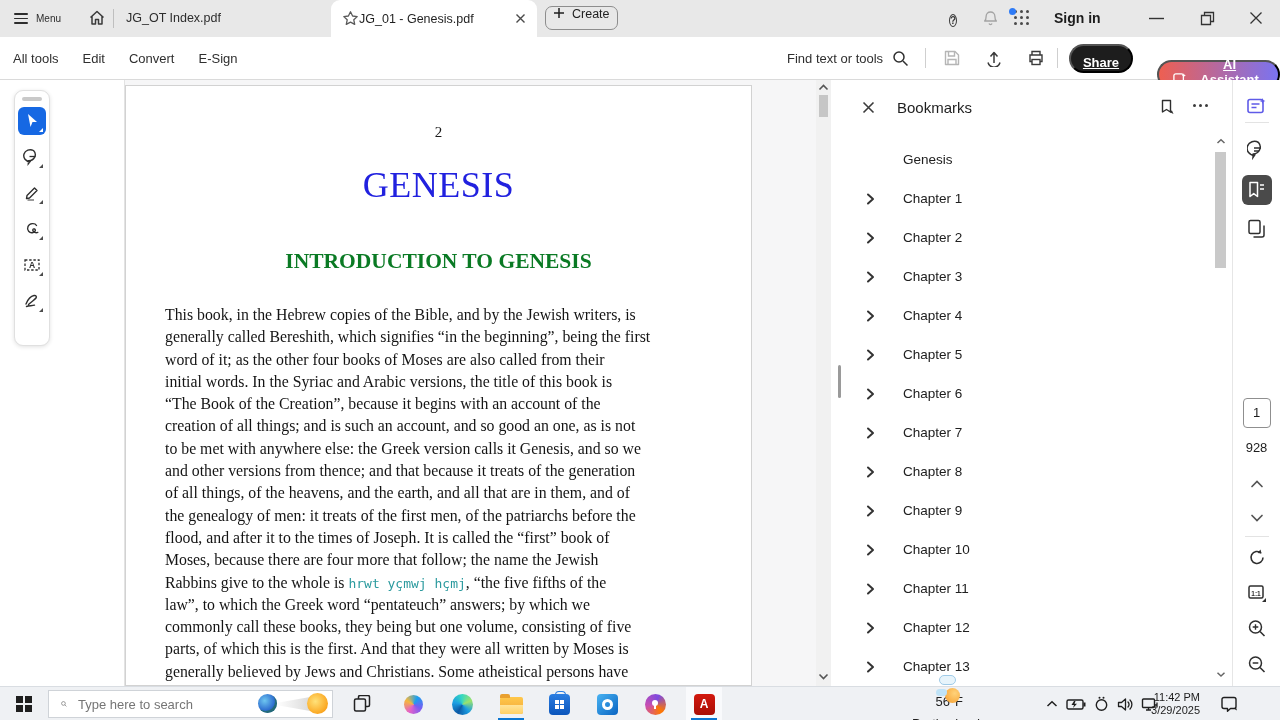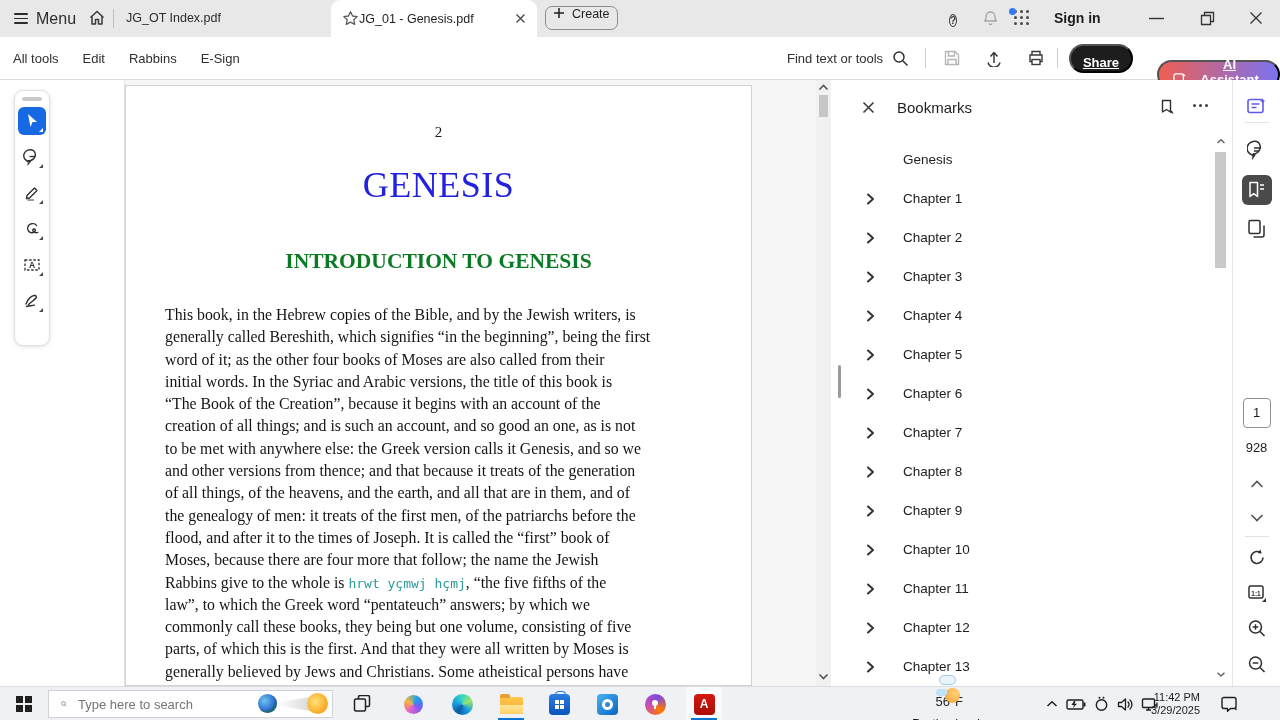--- a/index.html
+++ b/index.html
@@ -1,21 +1,21 @@
 <!DOCTYPE html>
 <html style="--title_blue: #2121df; --intro_green: #0a7a24; --hebrew_teal: #2b9a9e; --accent_blue: #1668e3; --ai_grad_a: #ee5f51; --ai_grad_b: #7a73f1; --share_black: #1d1d1d; --taskbar_underline: #0b76d1; --rail_active_bg: #4a4a4a;"><head>
 <meta charset="utf-8">
 <style>
   html,body{margin:0;padding:0;width:1280px;height:720px;overflow:hidden;background:#fff;
     font-family:"Liberation Sans",sans-serif;-webkit-font-smoothing:antialiased;}
   .screen{position:relative;width:1280px;height:720px;background:#fff;}
   svg{display:block}
   
   .titlebar{position:absolute;left:0;top:0;right:0;height:37px;background:#e8e8e8;}
-  .tb-menu{position:absolute;left:14px;top:0;height:37px;display:flex;align-items:center;gap:8px;font-size:16px;color:#2d2d2d;cursor:default;}
+  .tb-menu{position:absolute;left:14px;top:0;height:37px;display:flex;align-items:center;gap:8px;font-size:10px;color:#2d2d2d;cursor:default;}
   .hamb{display:flex;flex-direction:column;gap:3px;width:14px;}
   .hamb i{height:1.7px;background:#2d2d2d;border-radius:1px;}
   .tb-home{position:absolute;left:88px;top:9px;}
   .tb-vdiv{position:absolute;left:113px;top:9px;width:1px;height:19px;background:#bfbfbf;}
   .tb-docname{position:absolute;left:126px;top:0;line-height:37px;font-size:12.5px;color:#2d2d2d;}
   .tab-active{position:absolute;left:331px;top:0;width:206px;height:37px;background:#fff;border-radius:9px 9px 0 0;display:flex;align-items:center;padding:0 11px;box-sizing:border-box;}
   .tab-active .tlabel{flex:1;font-size:12.5px;color:#1f1f1f;white-space:nowrap;}
   .btn-create{position:absolute;left:545px;top:6px;height:24px;border:1px solid #8d8d8d;border-radius:7px;display:flex;align-items:flex-start;gap:7px;padding:0 7px;font-size:12.5px;color:#1f1f1f;background:transparent;}
   .tb-right-ic{position:absolute;top:10px;}
   .helpc{width:16px;height:16px;border:1.4px solid #3a3a3a;border-radius:50%;box-sizing:border-box;font-size:10px;line-height:13px;text-align:center;color:#3a3a3a;font-weight:700;}
@@ -184,21 +184,21 @@
       <svg width="14" height="14" viewBox="0 0 14 14">
           <path d="M1.5 1.5 L12.5 12.5 M12.5 1.5 L1.5 12.5" stroke="#333" stroke-width="1.3"></path>
         </svg>
     </span>
   </header>
 
   <div class="toolbar">
     <div class="tnav">
       <span>All tools</span>
       <span>Edit</span>
-      <span>Rabbins</span>
+      <span>Convert</span>
       <span>E-Sign</span>
     </div>
     <div class="find">
       <span>Find text or tools</span>
       <svg width="17" height="17" viewBox="0 0 17 17">
           <circle cx="7" cy="7" r="5" fill="none" stroke="#2f2f2f" stroke-width="1.5"></circle>
           <path d="M11 11 L15.5 15.5" stroke="#2f2f2f" stroke-width="1.5"></path>
         </svg>
     </div>
     <span class="tdiv" style="left:925px"></span>

